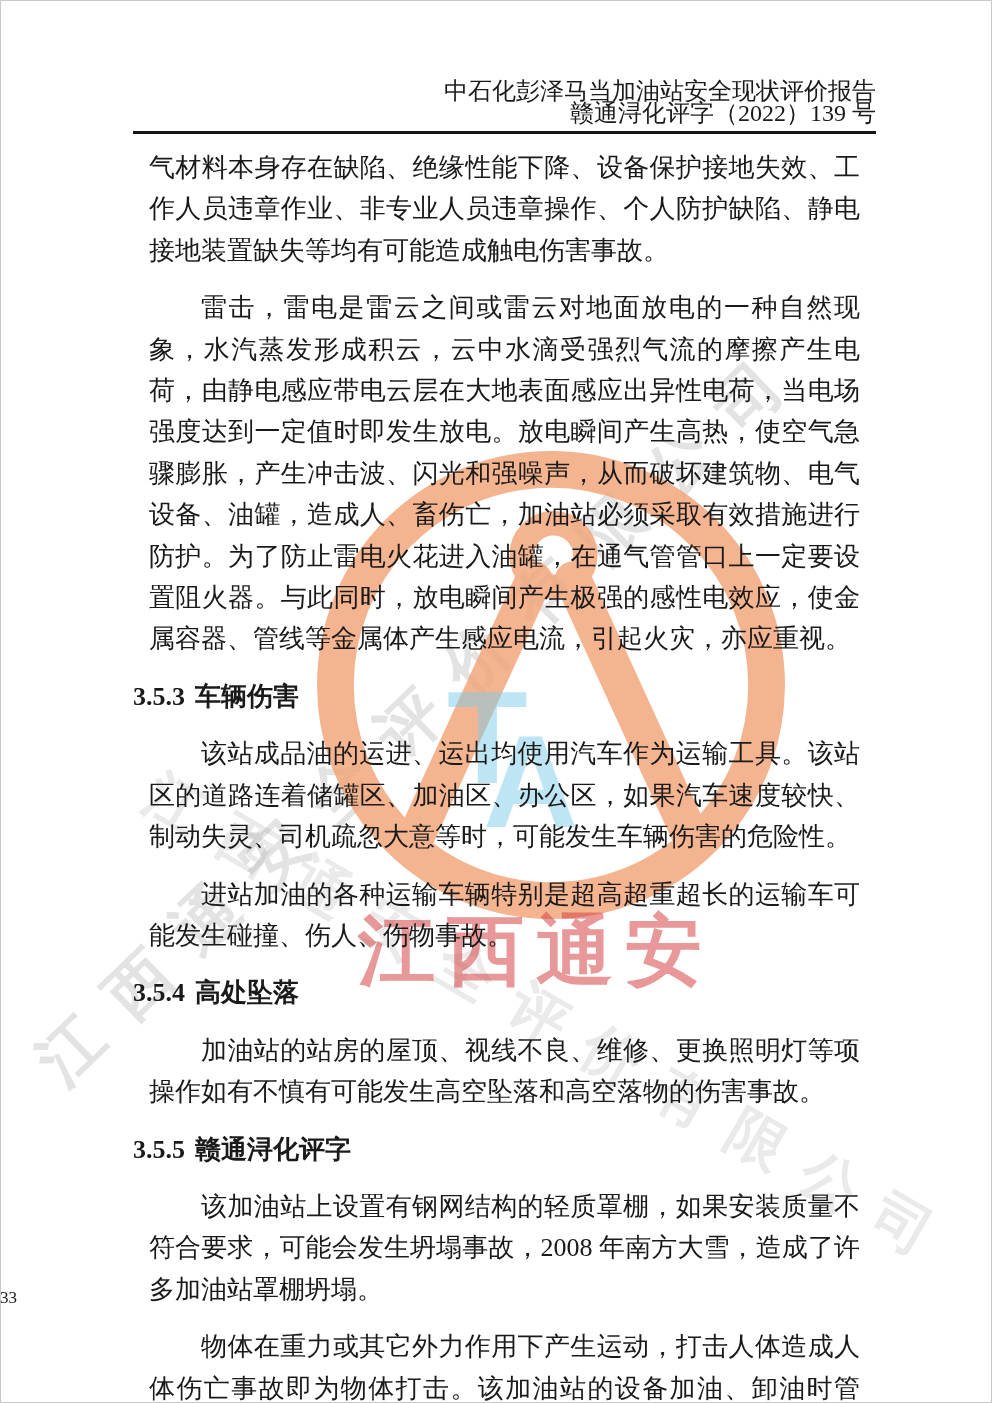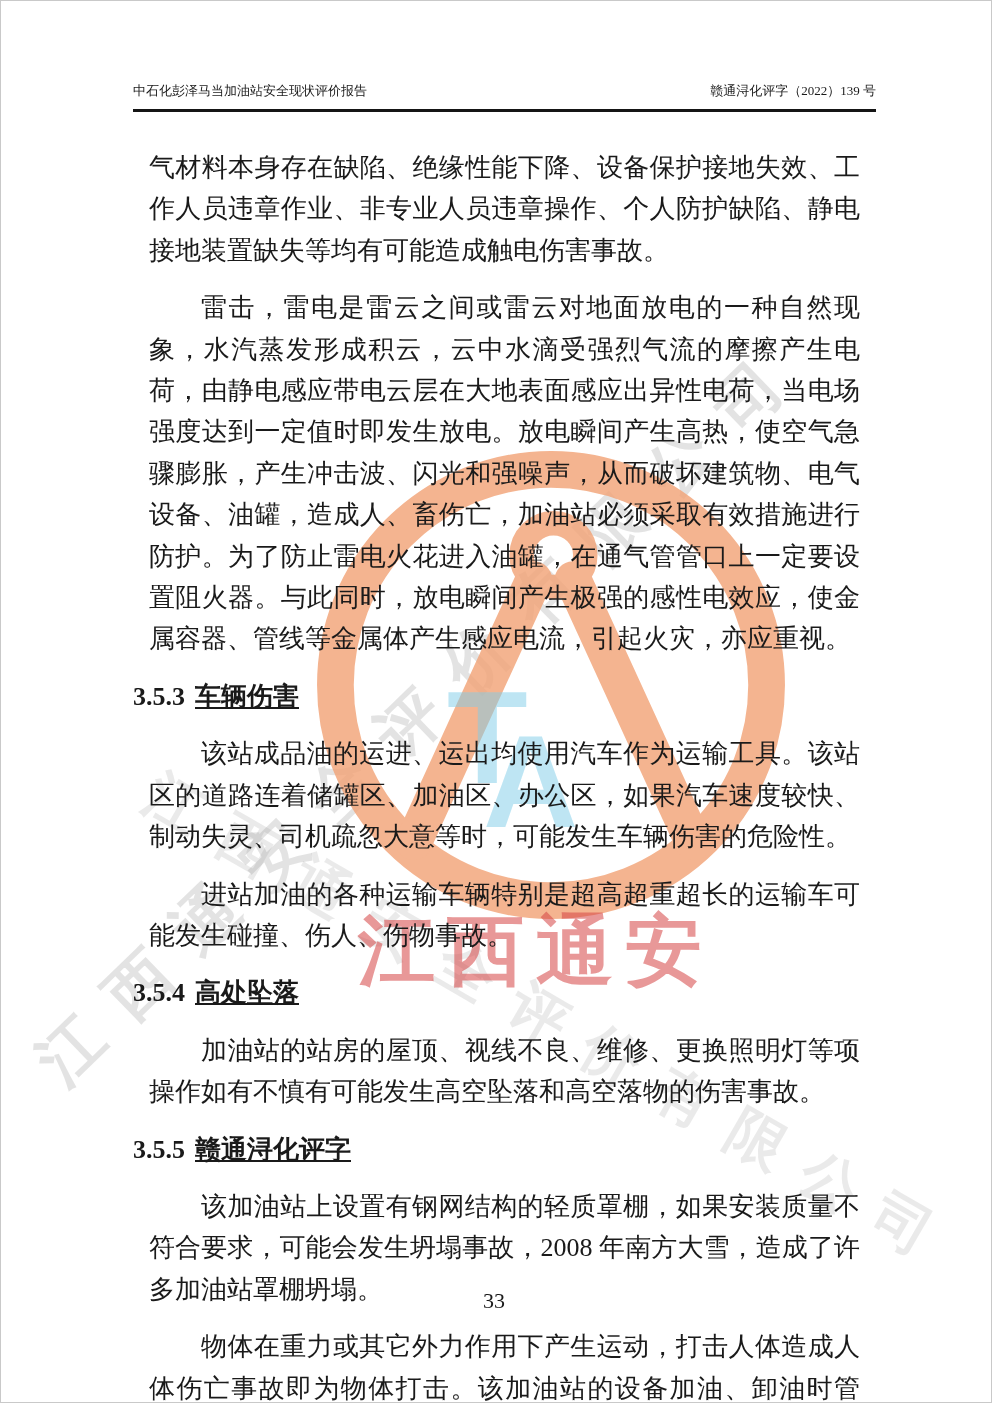--- a/index.html
+++ b/index.html
@@ -34,42 +34,42 @@
   }
   .wm-diag-1 { left:48px; top:1040px; font-size:64px; letter-spacing:30px;
                transform:rotate(-44deg); transform-origin:0 50%; }
   .wm-diag-2 { left:150px; top:760px; font-size:58px; letter-spacing:26px;
                transform:rotate(30deg); transform-origin:0 50%; opacity:0.18; }
 
   
   .header {
     position:absolute; left:133px; right:116px; top:80px; z-index:1;
     display:flex; justify-content:space-between; align-items:flex-end;
-    font-size:13px; line-height:22px;
-    padding-bottom:7px; border-bottom:3px solid #151515;
+    font-size:24px; line-height:22px;
+    padding-bottom:7px; border-bottom:3px solid #151515;flex-direction:column;
   }
 
   
   .content {
     position:absolute; left:133px; top:131px; width:743px; z-index:1;
     font-size:26px; line-height:41.4px; text-align:justify;
   }
   .content p.para { margin:16px; text-indent:2em; }
   .content p.para.noindent { text-indent:0; }
   .content h3.heading {
     margin:0; font-size:26px; line-height:41.4px; font-weight:bold;
     text-align:left;
   }
   .heading .hnum { font-family:Liberation Serif, serif; margin-right:10px;margin-top:12px; }
-  .heading .htitle { font-family:"Liberation Sans","DejaVu Sans",sans-serif;text-decoration:underline; }
+  .heading .htitle { font-family:"Liberation Sans","DejaVu Sans",sans-serif; }
 
   
   .footer {
     position:absolute; left:0; right:4px; top:1288px; z-index:1;
-    text-align:center; font-size:22px;
+    font-size:17px;
   }
 </style>
 </head>
 <body>
 
 <div class="page">
 
   <div class="wm-layer">
     <div class="wm-diag wm-diag-1">江西通安全评价有限公司</div>
     <div class="wm-diag wm-diag-2">江西通安全评价有限公司</div>

